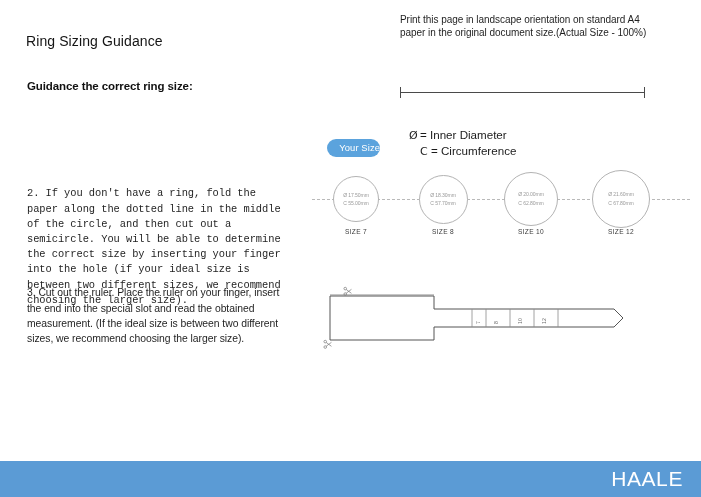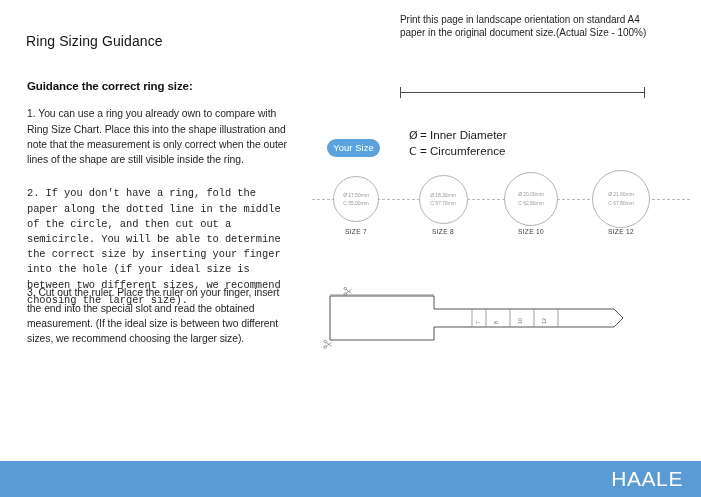--- a/index.html
+++ b/index.html
@@ -105,32 +105,32 @@
     position: absolute;
     left: 327px;
     top: 139px;
     width: 53px;
     height: 18px;
     border-radius: 9px;
     background: #5ba3dd;
     color: #ffffff;
     font-size: 9.4px;
     line-height: 18px;
-    text-align: center;
+    text-align: right;
     letter-spacing: 0.1px;
   }
   .legend-row {
     position: absolute;
     left: 409px;
     font-size: 11.6px;
     color: #1b1b1b;
     white-space: nowrap;
   }
   #legend-diameter { top: 128px; }
-  #legend-circumference { top: 144px; }
+  #legend-circumference { top: 144px; margin-left: 11px; }
   .legend-sym {
     display: inline-block;
     min-width: 11px;
     font-family: "DejaVu Sans", sans-serif;
     font-size: 11px;
   }
 
   
   #ring-chart {
     position: absolute;
@@ -208,21 +208,20 @@
 </style>
 </head>
 <body>
 
 <div class="page">
 
   <h1 id="page-title">Ring Sizing Guidance</h1>
 
   <div id="instructions-heading">Guidance the correct ring size:</div>
 
-  <p class="para" id="para-1">1. You can use a ring you already own to compare with Ring Size Chart. Place this into the shape illustration and note that the measurement is only correct when the outer lines of the shape are still visible inside the ring.</p>
   <p class="para" id="para-2">2. If you don't have a ring, fold the paper along the dotted line in the middle of the circle, and then cut out a semicircle. You will be able to determine the correct size by inserting your finger into the hole (if your ideal size is between two different sizes, we recommend choosing the larger size).</p>
   <p class="para" id="para-3">3. Cut out the ruler. Place the ruler on your finger, insert the end into the special slot and read the obtained measurement. (If the ideal size is between two different sizes, we recommend choosing the larger size).</p>
 
   <div id="print-notice">Print this page in landscape orientation on standard A4 paper in the original document size.(Actual Size - 100%)</div>
 
 
   <div id="calib-line-wrap">
     <span class="cap left"></span>
     <span class="bar"></span>
     <span class="cap right"></span>

